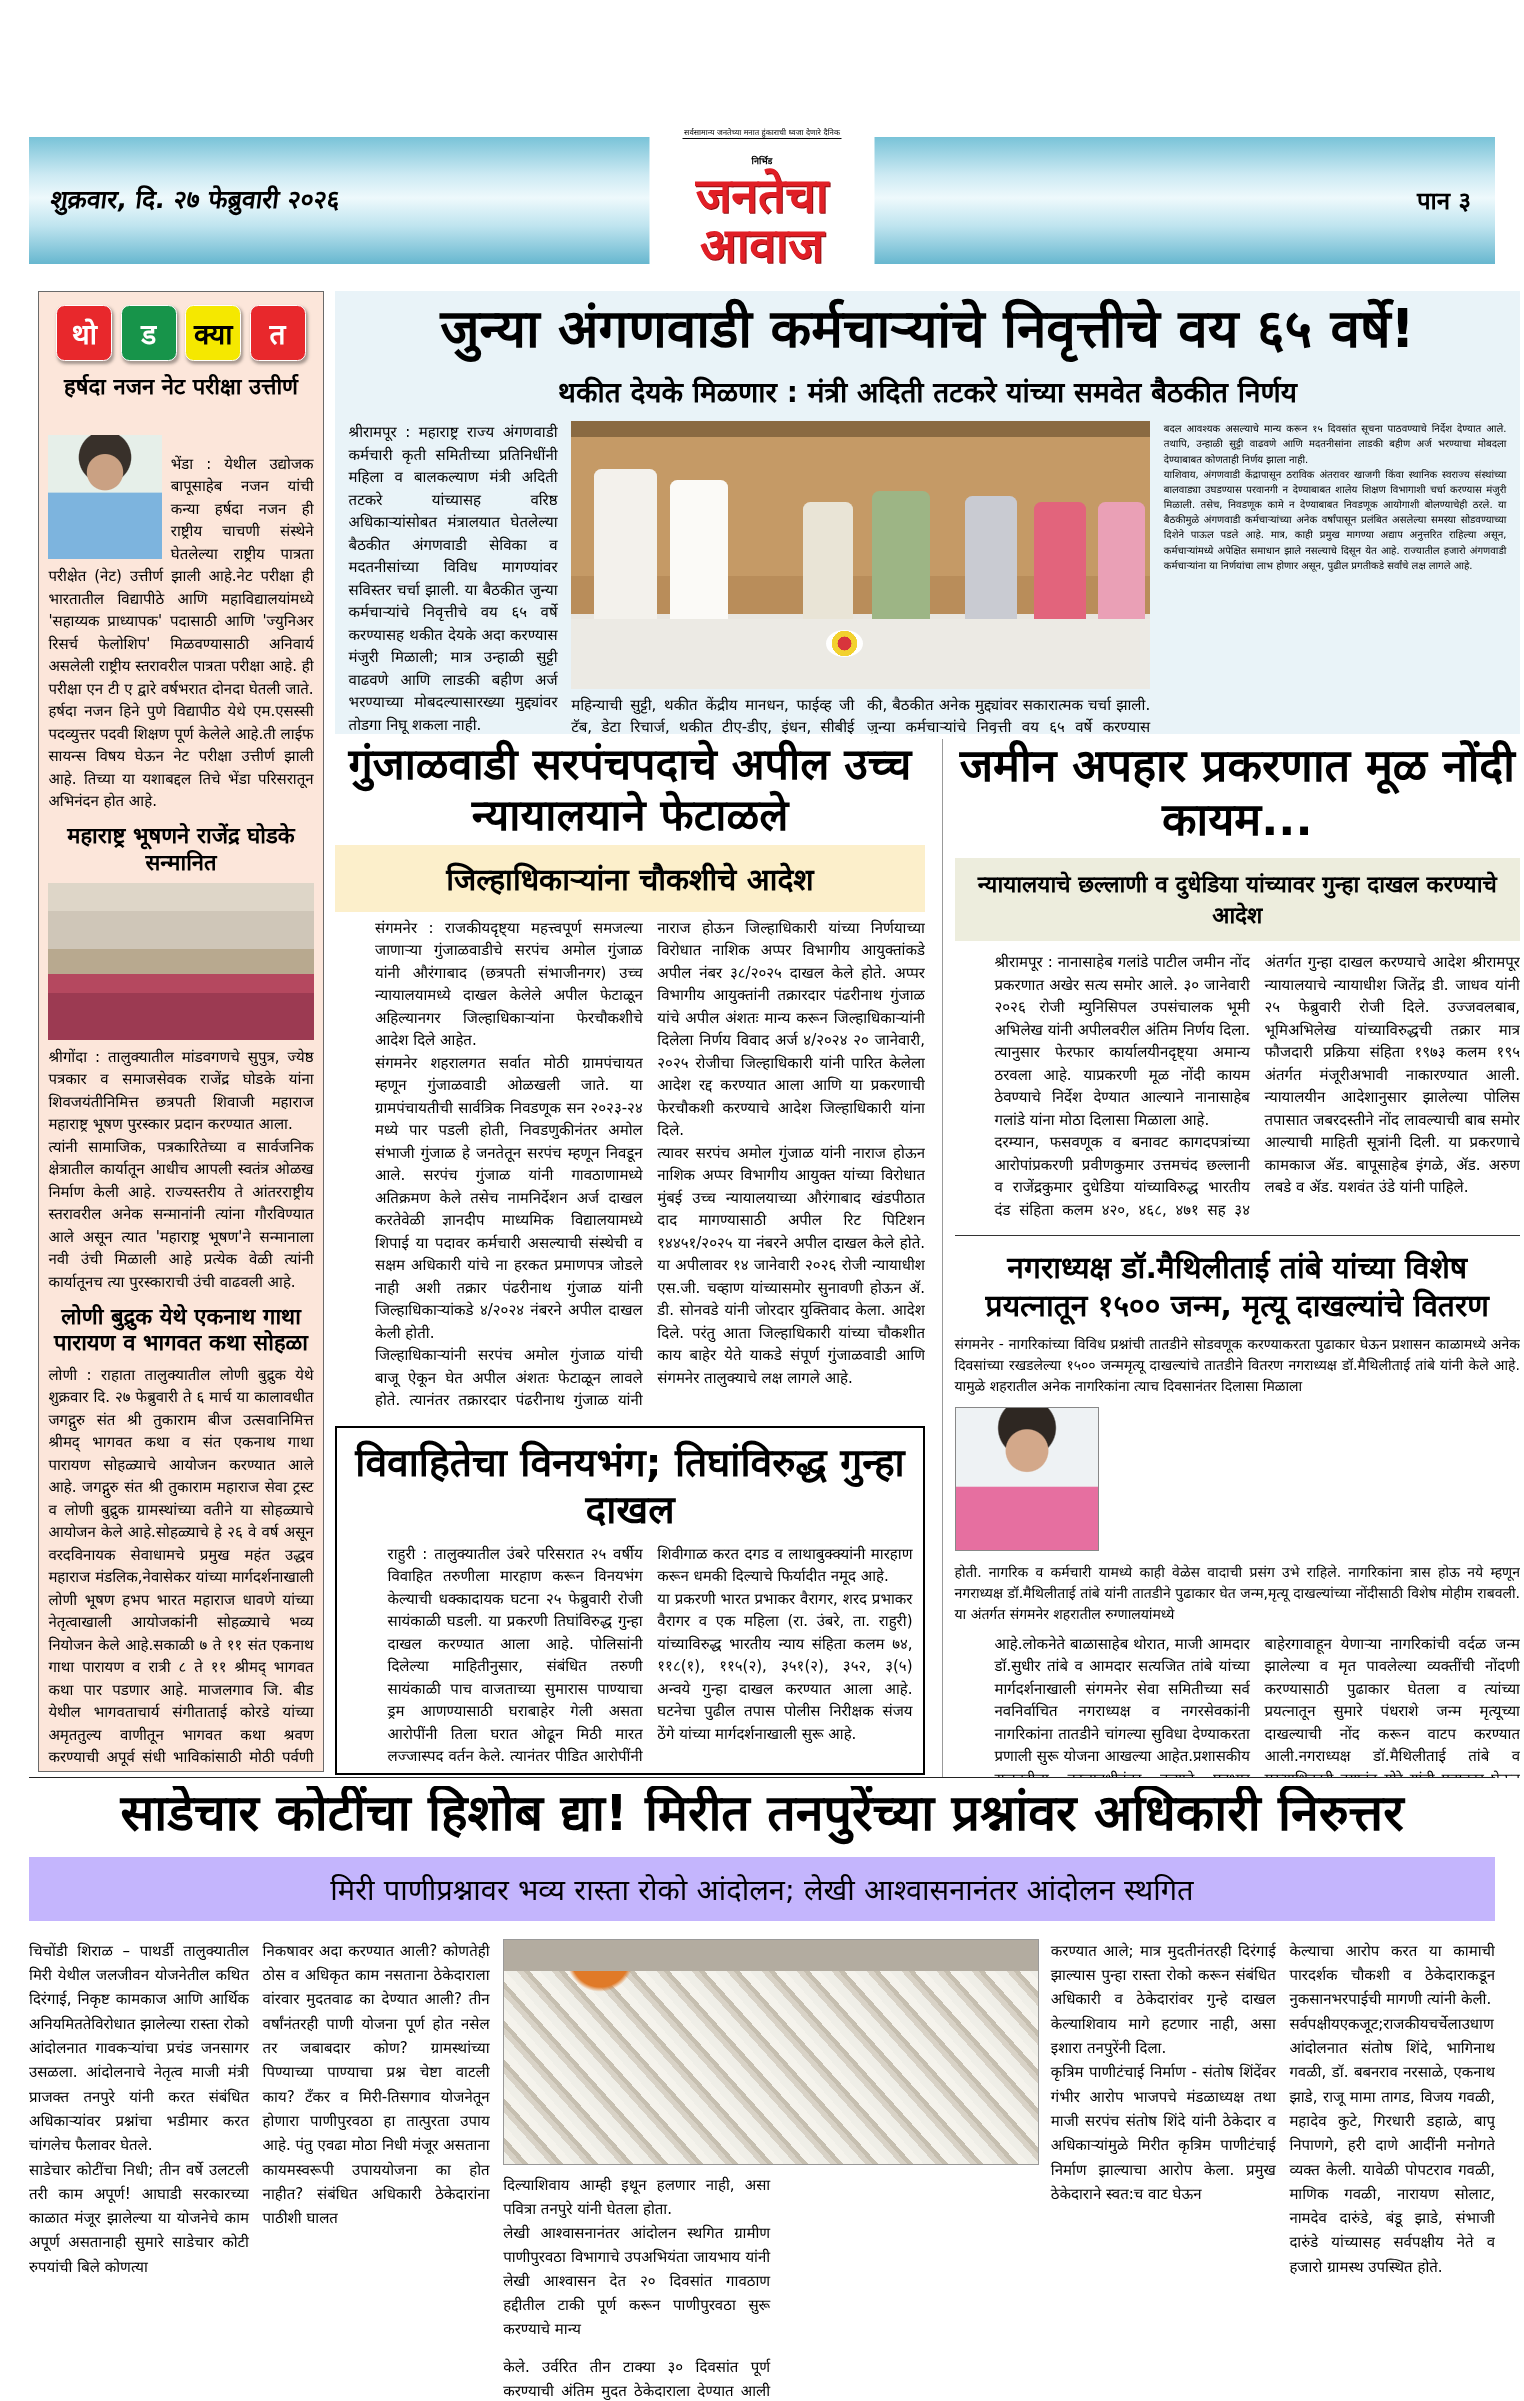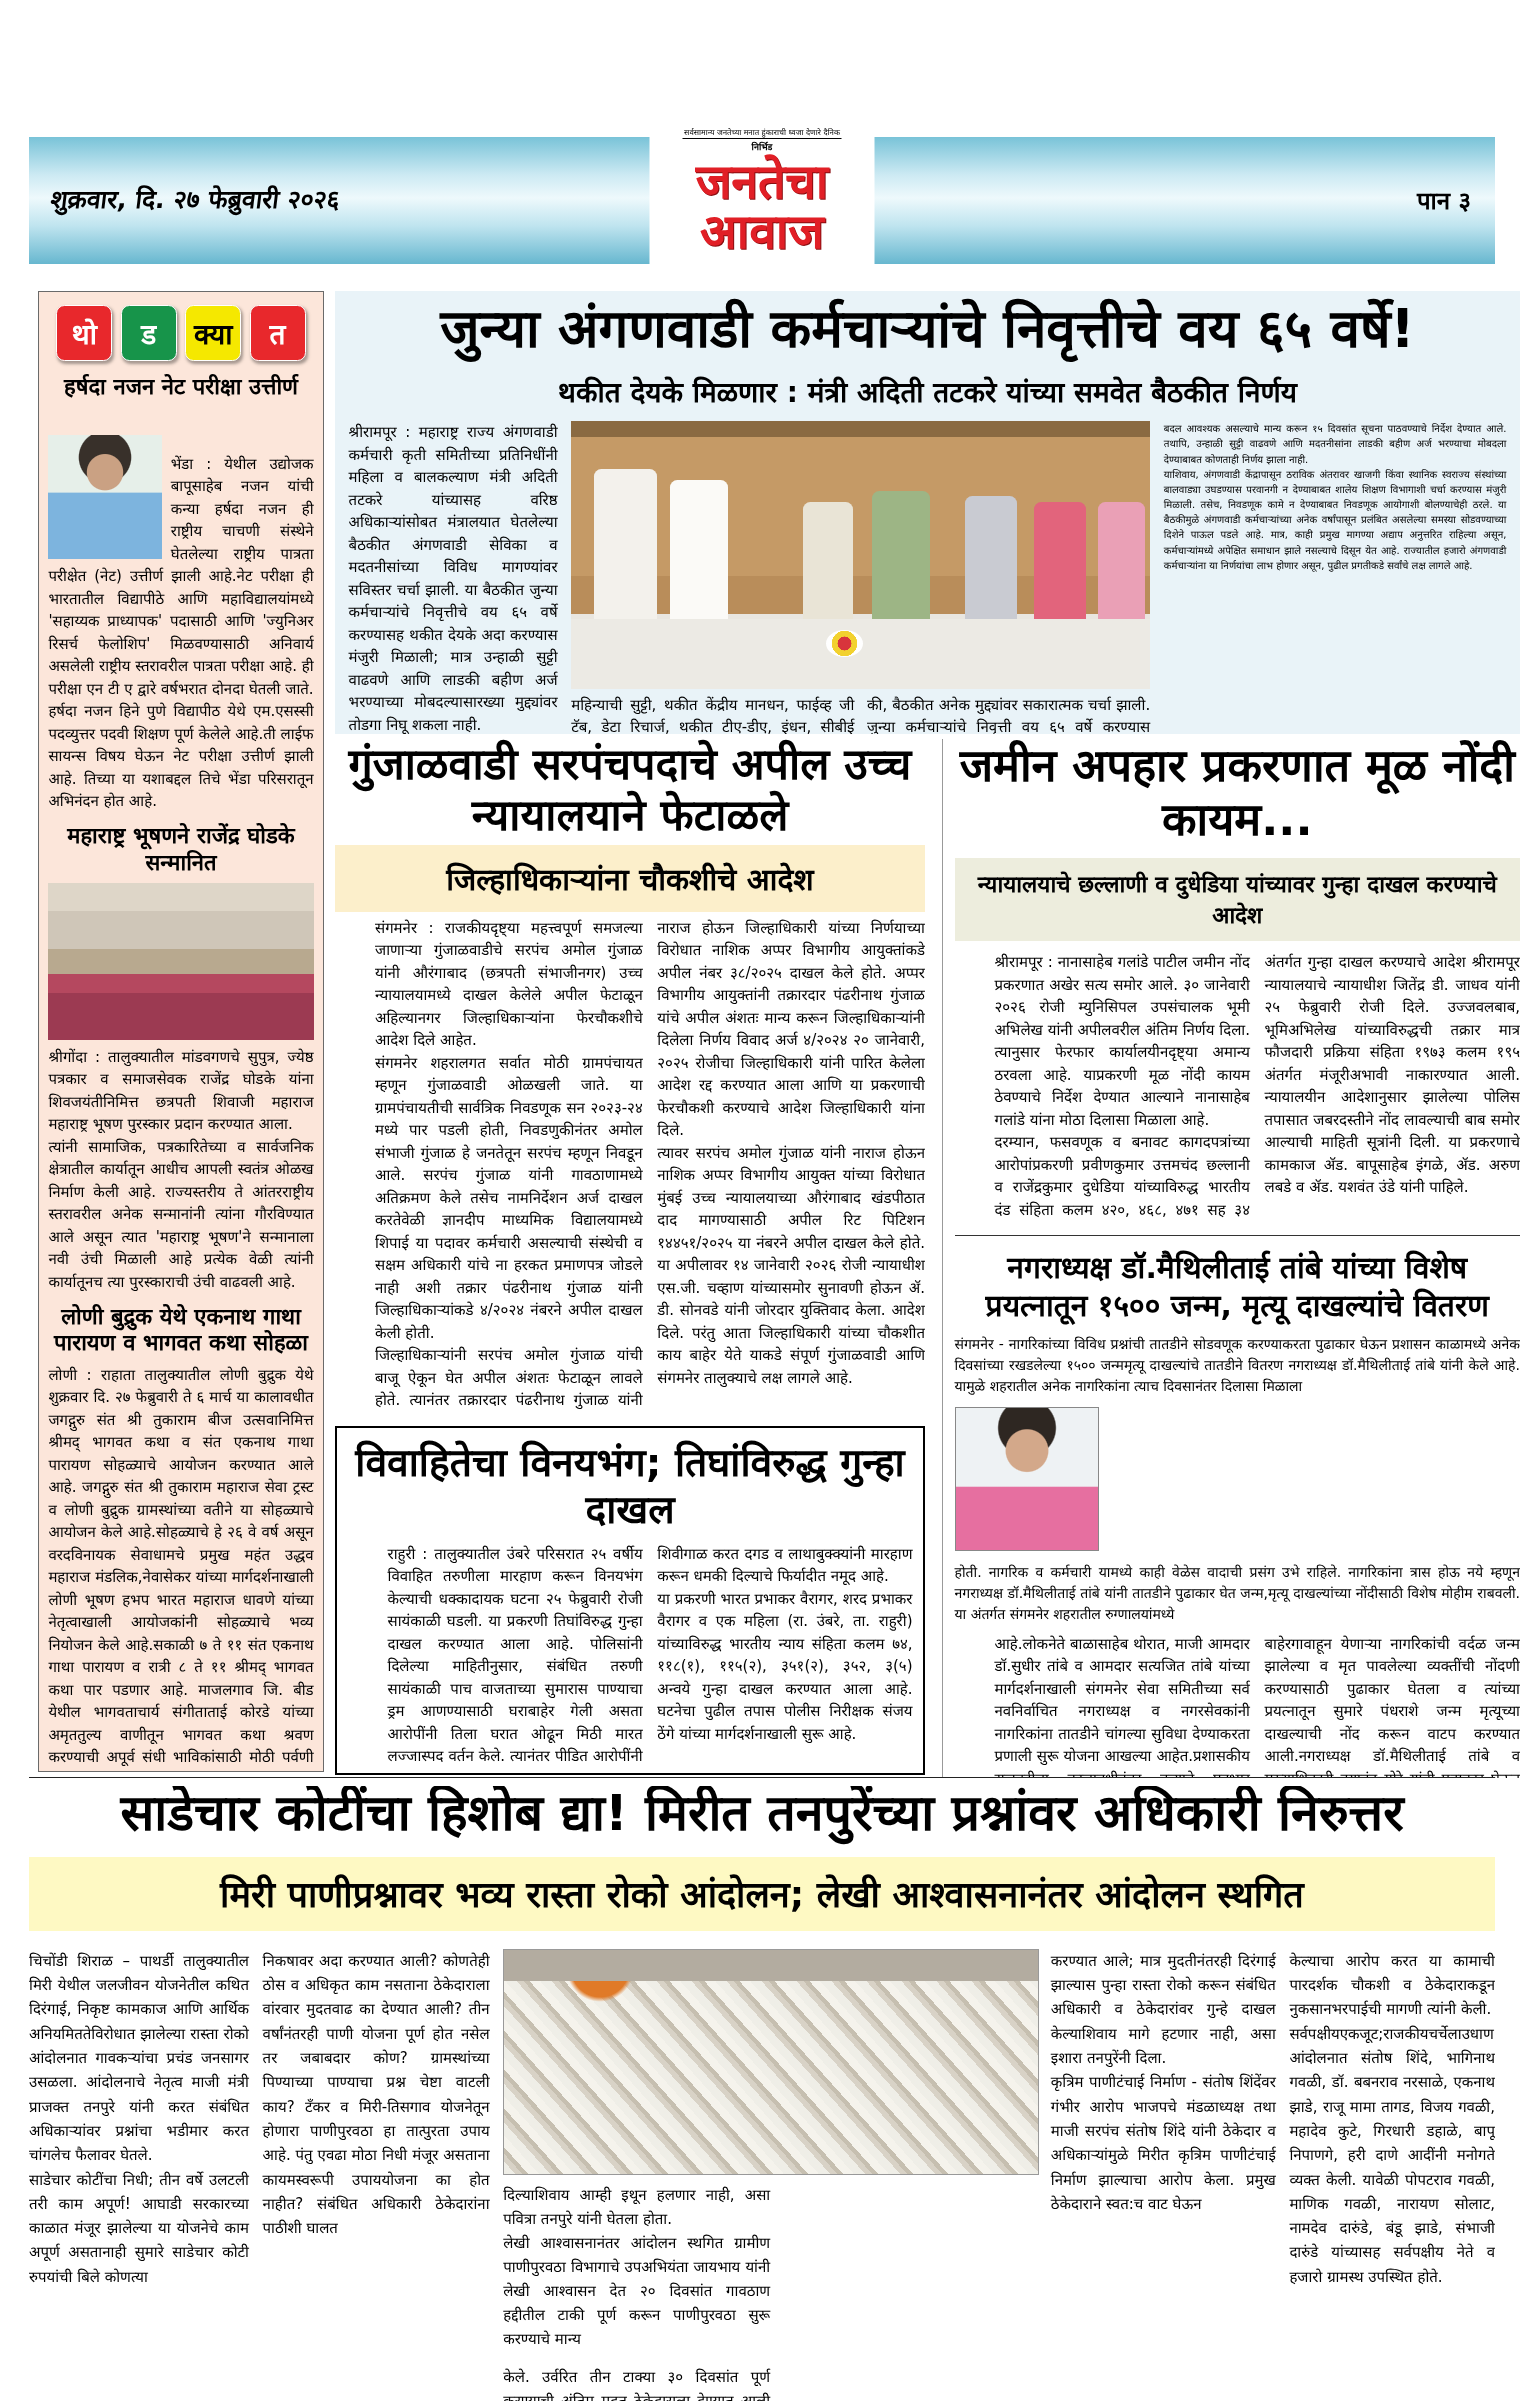--- a/index.html
+++ b/index.html
@@ -9,21 +9,21 @@
   
   .hdr{position:absolute;left:29px;top:137px;width:1466px;height:127px;
        background:linear-gradient(180deg,#79c3d8 0%,#cdeaf3 30%,#eef9fc 48%,#bfe4ef 70%,#67b7cf 100%);}
   .hdr-date{position:absolute;left:22px;top:44px;font-size:25px;font-weight:bold;transform:skewX(-7deg);}
   .hdr-page{position:absolute;right:24px;top:46px;font-size:24px;font-weight:bold;}
   .masthead{position:absolute;left:50%;transform:translateX(-50%);top:-14.6px;width:225px;height:155px;
             background:#ffffff;text-align:center;padding-top:4.2px;box-sizing:border-box;}
   .masthead .tag{font-size:7.8px;line-height:1.2;border-bottom:1px solid #000;display:inline-block;padding:0 2.1px 1px;}
   .masthead .ttl{font-size:48px;font-weight:bold;color:#e11f26;line-height:1.05;margin-top:3.1px;
                  text-shadow:1px 1px 0 #8a0d10;}
-  .masthead .nb{display:block;font-size:9px;color:#000;font-weight:bold;margin-top:1px;}
+  .masthead .nb{display:block;font-size:9px;color:#000;font-weight:bold;margin-top:15px;}
   
   .sidebar{position:absolute;left:38px;top:291px;width:286px;height:1481px;background:#fce6da;
            border:1.6px solid #6a6a6a;box-sizing:border-box;padding:10.5px 9.4px;overflow:hidden;}
   .tiles{display:flex;gap:8.4px;justify-content:center;margin:2.1px 0 13.6px;}
   .tile{width:54px;height:54px;border-radius:8.4px;display:flex;align-items:center;justify-content:center;
         font-size:28px;font-weight:bold;color:#fff;box-shadow:1.6px 2.1px 3.1px rgba(0,0,0,.35);border:1.6px solid #fff;}
   .brief-h{font-size:22px;font-weight:bold;text-align:center;line-height:1.2;margin:10.5px 0 7.3px;}
   .brief-b{font-size:15px;line-height:1.5;}
   .ph{background:#ccc;}
   .ph-girl{float:left;width:114px;height:124px;margin:4.2px 8.4px 3.1px 0;
@@ -65,21 +65,21 @@
   .ng-row .c{flex:1;font-size:14px;line-height:1.5;}
   .ph-woman{width:142px;height:173px;flex:0 0 142px;border:1px solid #888;
      background:radial-gradient(circle at 50% 30%,#d3a88a 0 17%,rgba(0,0,0,0) 18%),
                 radial-gradient(circle at 50% 14%,#2e2722 0 20%,rgba(0,0,0,0) 21%),
                 linear-gradient(180deg,#eef2f4 0 55%,#e66fa0 56% 100%);}
   .ng-b2{margin-top:8.4px;}
   
   .botrule{position:absolute;left:29px;top:1777px;width:1466px;border-top:1.6px solid #222;}
   .bottom{position:absolute;left:29px;top:1786px;width:1466px;height:616px;overflow:hidden;}
   .bt-h{font-size:50px;font-weight:bold;text-align:center;line-height:1.1;margin-top:0;}
-  .bt-sub{background:#fef9c3;margin:15.7px 0 0;padding:12.6px 4.2px;font-size:36px;font-weight:bold;text-align:center;}
+  .bt-sub{background:#c4b5fd;margin:15.7px 0 0;padding:12.6px 4.2px;font-size:29px;font-weight:normal;text-align:center;}
   .bt-row{display:flex;gap:13.6px;margin-top:18px;}
   .bt-c{font-size:15px;line-height:1.62;}
   .c1{width:220px;}.c2{width:227px;}.c5{width:225px;}.c6{flex:1;}
   .bt-m{width:534px;flex:0 0 534px;}
   .ph-protest{width:100%;height:224px;border:0.5px solid #999;
      background:linear-gradient(180deg,#b3aca0 0 14%,rgba(0,0,0,0) 14%),
         radial-gradient(circle at 18% 8%,#e07a28 0 6%,rgba(0,0,0,0) 7%),
         repeating-linear-gradient(48deg,#efeee7 0 8.4px,#d8d2c6 8.4px 13.6px,#c6bfb0 13.6px 18px,#f5f3ec 18px 26px);}
   .bt-under{display:flex;gap:13.6px;margin-top:8.4px;flex-direction:column;}
   .bt-under>div{width:50%;font-size:15px;line-height:1.6;}

